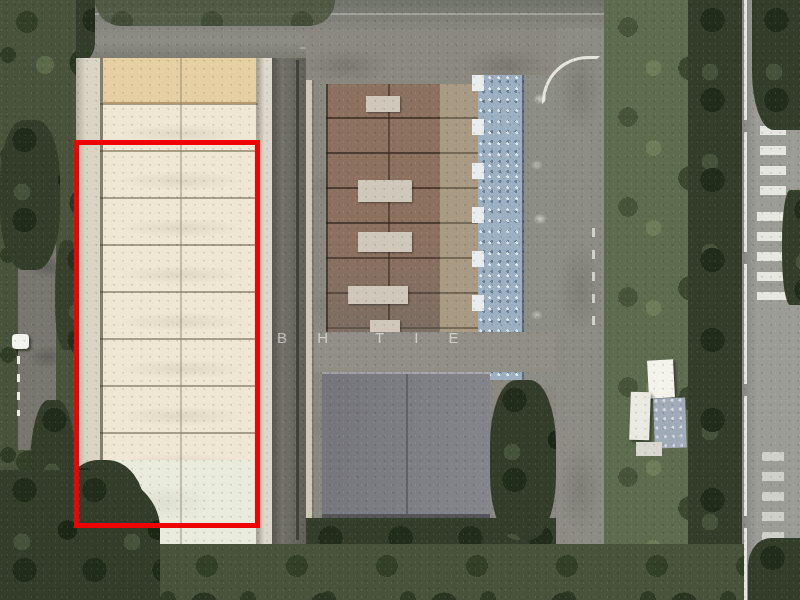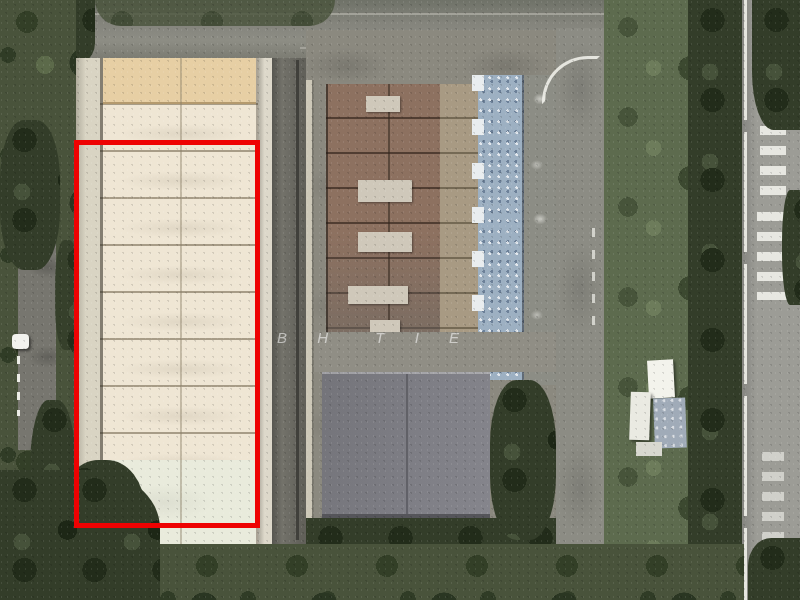--- a/index.html
+++ b/index.html
@@ -150,21 +150,21 @@
   .tr-trees-mid{left:782px;top:190px;width:18px;height:115px;border-radius:45% 0 0 45%;}
   .tr-trees-bot{left:748px;top:538px;width:52px;height:62px;border-radius:45% 0 0 0;}
 
   
   .bottom-zone{left:0;top:544px;width:744px;height:56px;}
   .bl-trees{left:0;top:470px;width:160px;height:130px;border-radius:0 45% 0 0;}
 
   
   .watermark{left:277px;top:329px;width:280px;height:22px;color:rgba(255,255,255,.55);
     font-size:15px;letter-spacing:13px;white-space:pre;z-index:40;
-    font-family:"Liberation Sans",sans-serif;font-style:italic;}
+    font-family:"Liberation Sans",sans-serif;}
   .red-rect{left:74px;top:140px;width:186px;height:388px;border:5px solid #ee0202;
     z-index:50;background:transparent;}
 </style>
 </head>
 <body>
 
 <div id="stage">
 
   <div class="top-band ground"></div>
   <div class="top-line1"></div>

